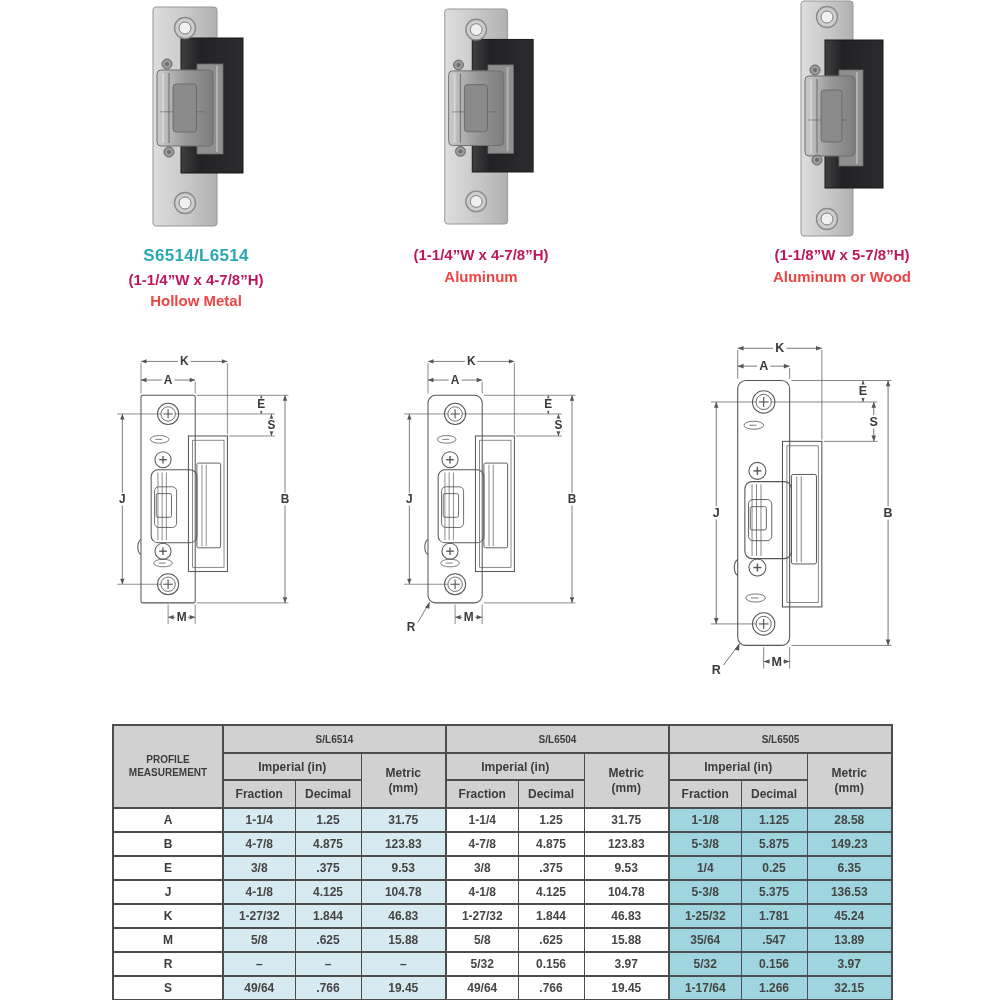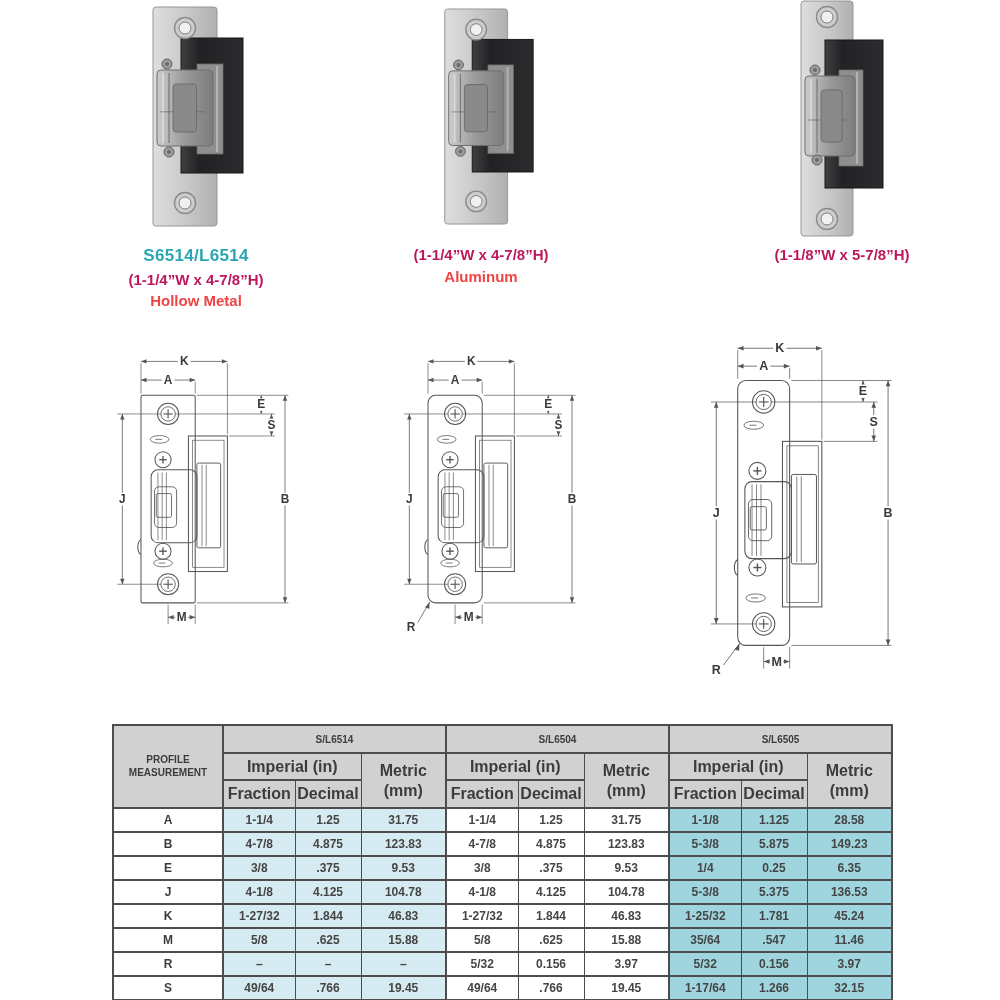--- a/index.html
+++ b/index.html
@@ -11,21 +11,21 @@
   .caption .dims{font-size:15px;color:#be185d;font-weight:bold;}
   .caption .material{font-size:15px;color:#ef4444;font-weight:bold;}
   .diagram{position:absolute;}
   svg text{font-family:"Liberation Sans",sans-serif;}
   #spec-table{position:absolute;left:112px;top:724px;width:779px;border-collapse:collapse;
               table-layout:fixed;}
   #spec-table th,#spec-table td{border:1px solid var(--border);text-align:center;vertical-align:middle;
               padding:0;color:var(--txt);}
   #spec-table tr{border-top:2px solid var(--border);border-bottom:2px solid var(--border);}
   #spec-table{border:2px solid var(--border);}
-  #spec-table thead th{background:var(--hdr);font-size:16px;font-weight:bold;}
+  #spec-table thead th{background:var(--hdr);font-size:12px;font-weight:bold;}
   th.corner,th.metric{white-space:pre-line;line-height:1.25;}
   th.corner{font-size:12px;margin-top:18px;}
   #spec-table thead tr.r1 th{height:26px;font-size:10px;}
   #spec-table thead tr.r2 th{height:25px;}
   #spec-table thead tr.r3 th{height:26px;}
   #spec-table tbody td,#spec-table tbody th{height:22px;font-size:12px;}
   #spec-table tbody th.rowlabel{background:#fff;font-weight:bold;}
   #spec-table tbody td{font-weight:bold;color:#454545;}
   td.g0{background:var(--c6514);}
   td.g1{background:var(--c6504);}
@@ -150,20 +150,21 @@
     <div class="model">S6514/L6514</div>
     <div class="dims">(1-1/4”W x 4-7/8”H)</div>
     <div class="material">Hollow Metal</div>
   </div>
   <div class="caption" style="left:371px;top:244px">
     <div class="dims">(1-1/4”W x 4-7/8”H)</div>
     <div class="material">Aluminum</div>
   </div>
   <div class="caption" style="left:732px;top:244px">
     <div class="dims">(1-1/8”W x 5-7/8”H)</div>
+    <div class="material">Aluminum or Wood</div>
   </div>
 
   <svg class="diagram" id="diag-0" style="left:107px;top:336px" width="212" height="305" viewBox="0 0 250 360">
       <line x1="40" y1="32" x2="40" y2="68" stroke="#565656" stroke-width="0.8"></line>
       <line x1="142" y1="32" x2="142" y2="116" stroke="#565656" stroke-width="0.8"></line>
       <line x1="104" y1="54" x2="104" y2="68" stroke="#565656" stroke-width="0.8"></line>
       <line x1="106" y1="70" x2="214" y2="70" stroke="#565656" stroke-width="0.8"></line>
       <line x1="80" y1="92" x2="198" y2="92" stroke="#565656" stroke-width="0.8"></line>
       <line x1="144" y1="118" x2="198" y2="118" stroke="#565656" stroke-width="0.8"></line>
       <line x1="106" y1="315" x2="214" y2="315" stroke="#565656" stroke-width="0.8"></line>
@@ -508,21 +509,21 @@
         <tr>
           <th class="rowlabel">M</th>
           <td class="g0 gstart">5/8</td>
           <td class="g0">.625</td>
           <td class="g0">15.88</td>
           <td class="g1 gstart">5/8</td>
           <td class="g1">.625</td>
           <td class="g1">15.88</td>
           <td class="g2 gstart">35/64</td>
           <td class="g2">.547</td>
-          <td class="g2">11.46</td>
+          <td class="g2">13.89</td>
         </tr>
         <tr>
           <th class="rowlabel">R</th>
           <td class="g0 gstart">–</td>
           <td class="g0">–</td>
           <td class="g0">–</td>
           <td class="g1 gstart">5/32</td>
           <td class="g1">0.156</td>
           <td class="g1">3.97</td>
           <td class="g2 gstart">5/32</td>

